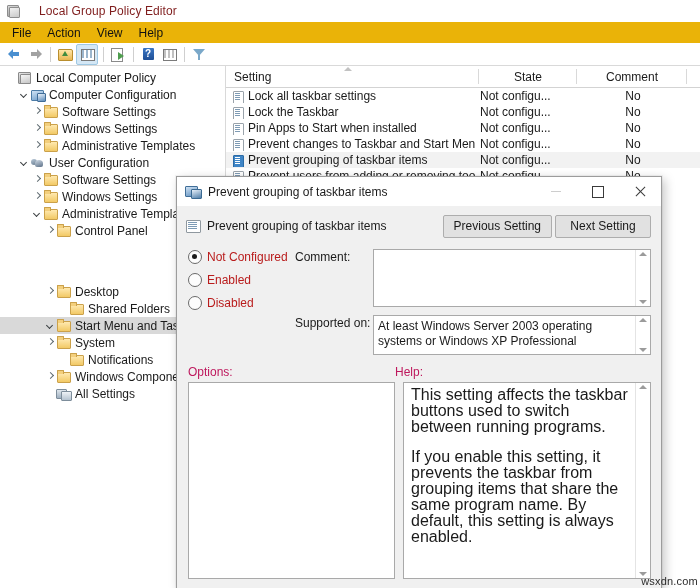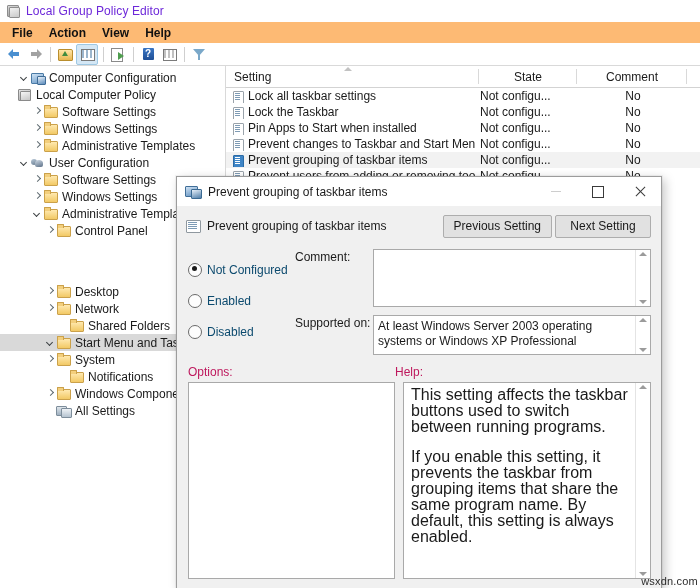--- a/index.html
+++ b/index.html
@@ -37,22 +37,23 @@
     flex: none;
   }
   .titlebar .tb-icon {
     width: 14px; height: 14px;
     margin-right: 6px;
     position: relative;
     flex: none;
   }
   .titlebar .tb-text {
     font-size: 12px;
-    color: #6d28d9;
+    color: #7f1d1d;
     letter-spacing: .1px;
+    margin-left: 13px;
   }
 
   
   .mmc-ico {
     position: relative;
     display: inline-block;
   }
   .mmc-ico::before {
     content: "";
     position: absolute;
@@ -71,23 +72,22 @@
     border: 1px solid #8d8d8d;
     border-radius: 1px;
   }
 
   
   .menubar {
     height: 21px;
     display: flex;
     align-items: center;
     padding-left: 4px;
-    background: #fdba74;
-    flex: none;
-    font-weight: bold;
+    background: #eab308;
+    flex: none;
   }
   .menubar .menu-item {
     font-size: 12px;
     color: #111;
     padding: 2px 8px;
     cursor: default;
     border-radius: 2px;
   }
 
   
@@ -584,27 +584,25 @@
   .btn.next { min-width: 96px; }
 
   .dlg-top {
     flex: none;
     display: flex;
     padding: 3px 10px 0 11px;
   }
   .radio-col { width: 107px; flex: none; padding-top: 1px; }
   .radio-row {
     display: flex;
-    align-items: center;
     height: 23px;
     font-size: 12px;
-    color: #0c4a6e;
+    color: #b91c1c;
     cursor: default;
     white-space: nowrap;
-    margin-top: 8px;
   }
   .radio {
     width: 12px; height: 12px;
     border-radius: 50%;
     border: 1px solid #6a6a6a;
     background: #fdfdfd;
     margin-right: 5px;
     flex: none;
     position: relative;
   }
@@ -759,32 +757,32 @@
       </div>
     <div class="tb-sep"></div>
     <div class="tb-btn">
         <span class="ic-filter"></span>
       </div>
   </div>
 
   <div class="body-split">
 
     <div class="tree-pane" id="tree-pane">
-        <div class="tree-row" style="padding-left: 17px;">
-          <span class="tw">
-            <span class="chev open"></span>
-          </span>
-          <span class="tnode-ico ico-computer"></span>
-          <span class="tlabel">Computer Configuration</span>
-        </div>
         <div class="tree-row" style="padding-left: 4px;">
           <span class="tw"></span>
           <span class="tnode-ico ico-console"></span>
           <span class="tlabel">Local Computer Policy</span>
         </div>
+        <div class="tree-row" style="padding-left: 17px;">
+          <span class="tw">
+            <span class="chev open"></span>
+          </span>
+          <span class="tnode-ico ico-computer"></span>
+          <span class="tlabel">Computer Configuration</span>
+        </div>
         <div class="tree-row" style="padding-left: 30px;">
           <span class="tw">
             <span class="chev closed"></span>
           </span>
           <span class="tnode-ico ico-folder"></span>
           <span class="tlabel">Software Settings</span>
         </div>
         <div class="tree-row" style="padding-left: 30px;">
           <span class="tw">
             <span class="chev closed"></span>
@@ -833,27 +831,20 @@
           </span>
           <span class="tnode-ico ico-folder"></span>
           <span class="tlabel">Control Panel</span>
         </div>
         <div class="tree-row" style="padding-left: 43px; margin-top: 44px;">
           <span class="tw">
             <span class="chev closed"></span>
           </span>
           <span class="tnode-ico ico-folder"></span>
           <span class="tlabel">Desktop</span>
-        </div>
-        <div class="tree-row" style="padding-left: 43px;">
-          <span class="tw">
-            <span class="chev closed"></span>
-          </span>
-          <span class="tnode-ico ico-folder"></span>
-          <span class="tlabel">Network</span>
         </div>
         <div class="tree-row" style="padding-left: 56px;">
           <span class="tw"></span>
           <span class="tnode-ico ico-folder"></span>
           <span class="tlabel">Shared Folders</span>
         </div>
         <div class="tree-row selected" style="padding-left: 43px;">
           <span class="tw">
             <span class="chev open"></span>
           </span>

